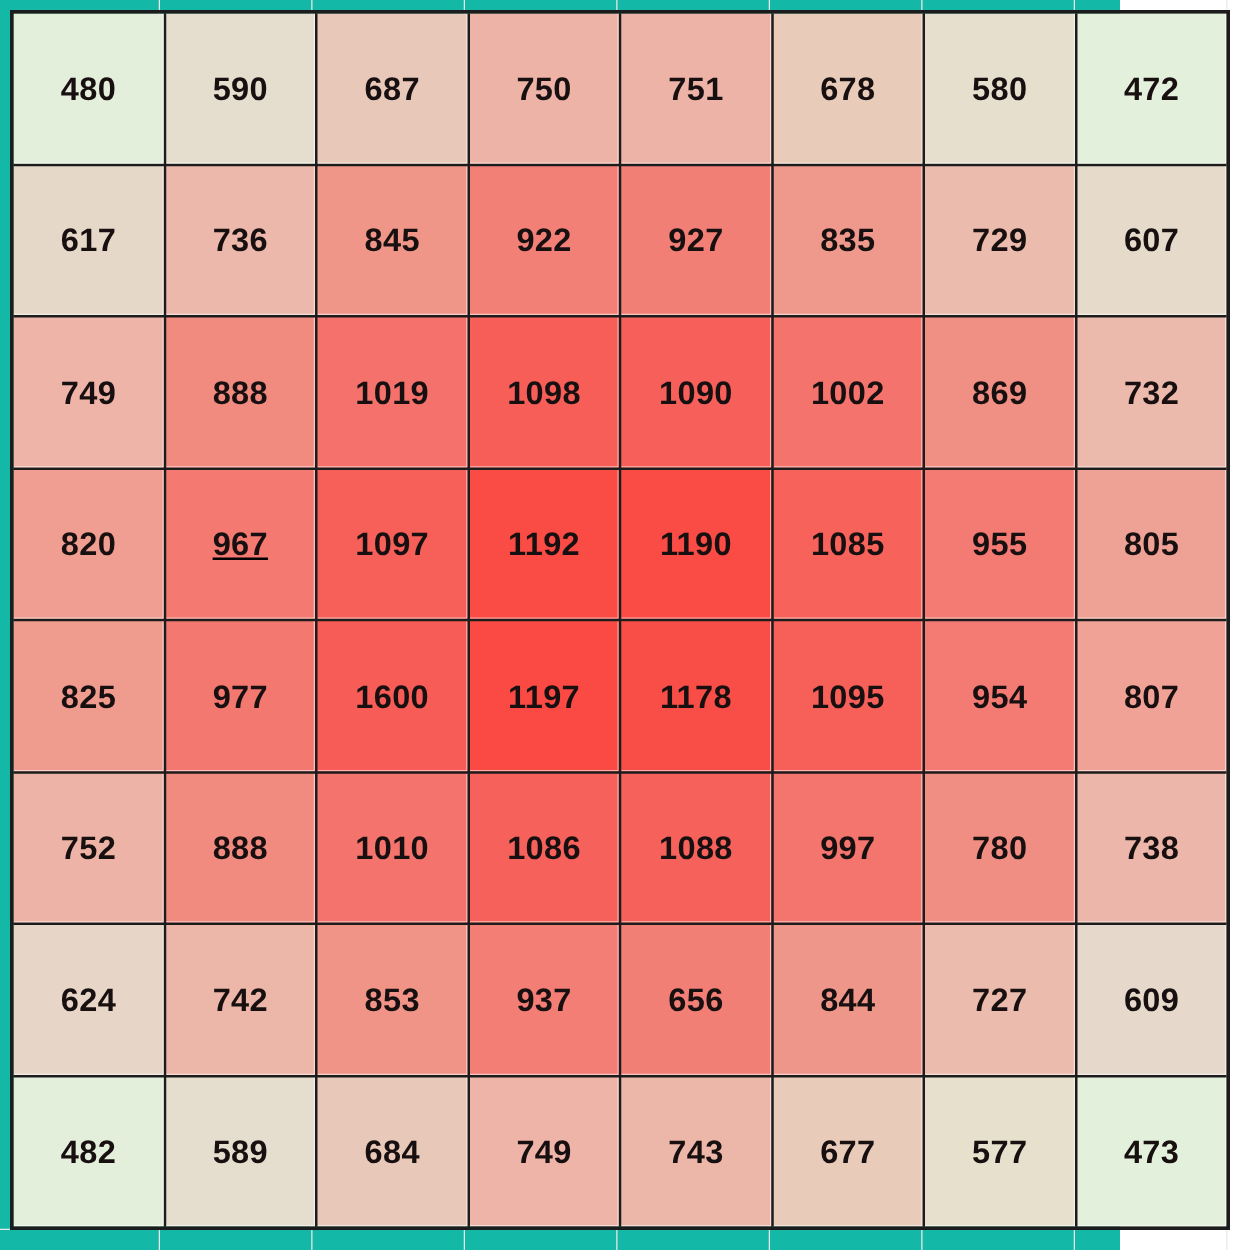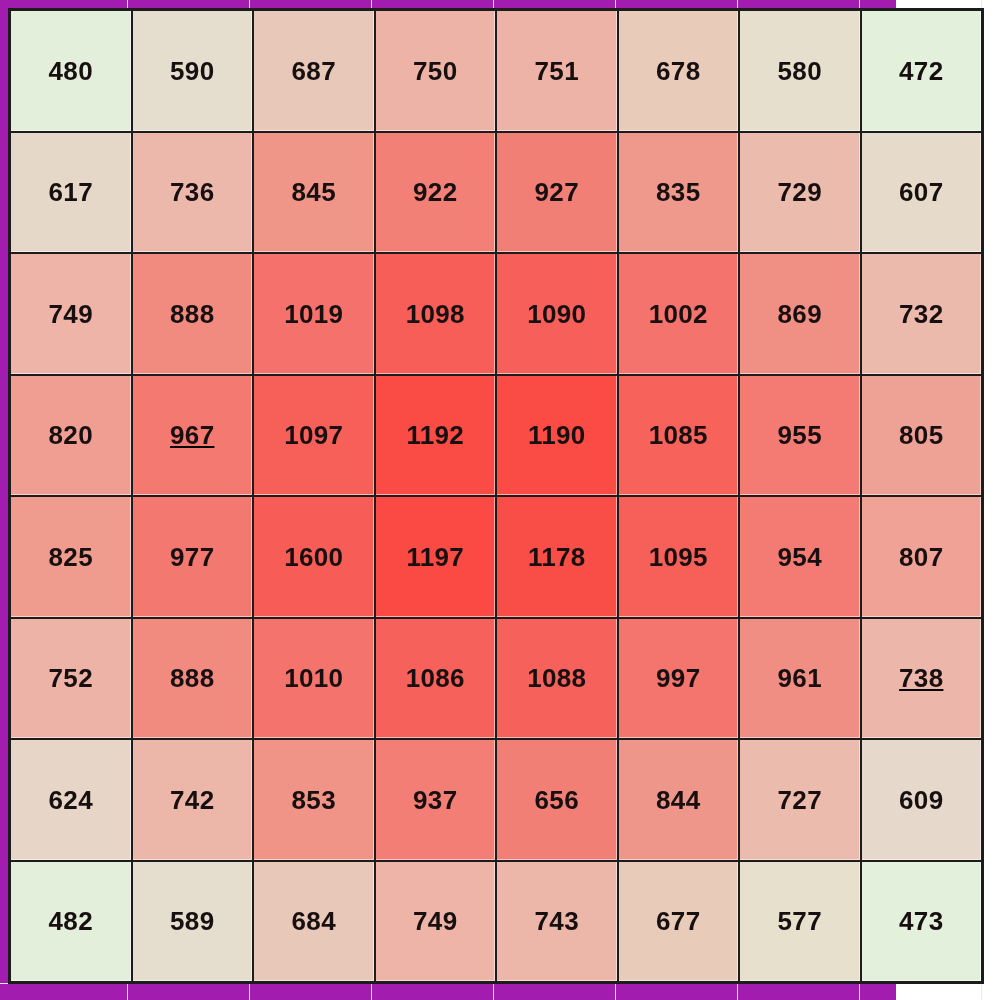--- a/index.html
+++ b/index.html
@@ -12,21 +12,21 @@
     width: 1000px;
     height: 1000px;
     font-family: "Liberation Sans", sans-serif;
     overflow: hidden;
   }
 
   #stage {
     position: relative;
     width: 896px;
     height: 1000px;
-    background: #a21caf;
+    background: #14b8a6;
   }
 
   
   #bg-gridlines {
     position: absolute;
     inset: 0;
     pointer-events: none;
     z-index: 0;
   }
   .bg-vline {
@@ -248,23 +248,23 @@
         <div class="heat-cell" style="background: rgb(247, 97, 91);">
           <span class="cell-value">1086</span>
         </div>
         <div class="heat-cell" style="background: rgb(247, 97, 91);">
           <span class="cell-value">1088</span>
         </div>
         <div class="heat-cell" style="background: rgb(243, 117, 109);">
           <span class="cell-value">997</span>
         </div>
         <div class="heat-cell" style="background: rgb(240, 142, 131);">
-          <span class="cell-value">961</span>
-        </div>
-        <div class="heat-cell" style="background: rgb(236, 183, 170); text-decoration: underline;">
+          <span class="cell-value">780</span>
+        </div>
+        <div class="heat-cell" style="background: rgb(236, 183, 170);">
           <span class="cell-value">738</span>
         </div>
         <div class="heat-cell" style="background: rgb(231, 214, 199);">
           <span class="cell-value">624</span>
         </div>
         <div class="heat-cell" style="background: rgb(236, 182, 169);">
           <span class="cell-value">742</span>
         </div>
         <div class="heat-cell" style="background: rgb(239, 148, 135);">
           <span class="cell-value">853</span>

